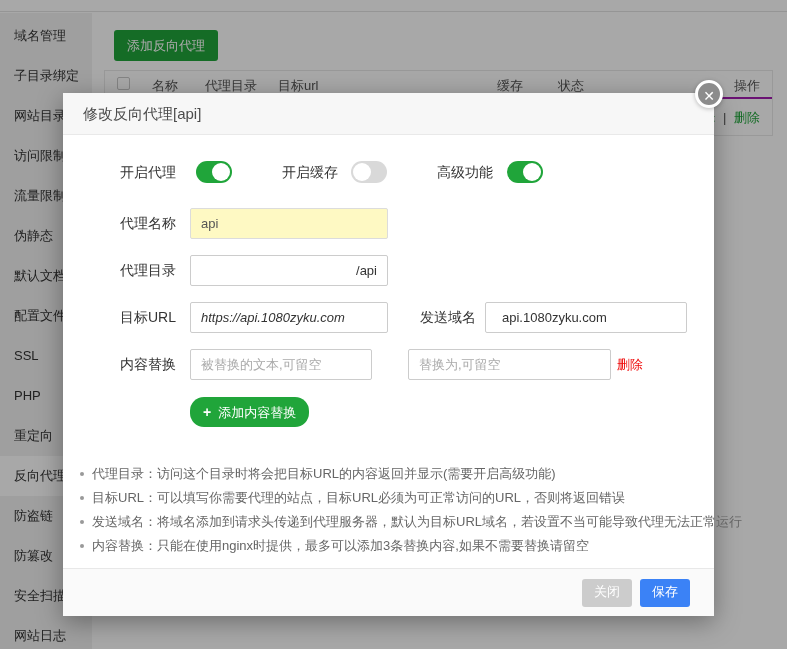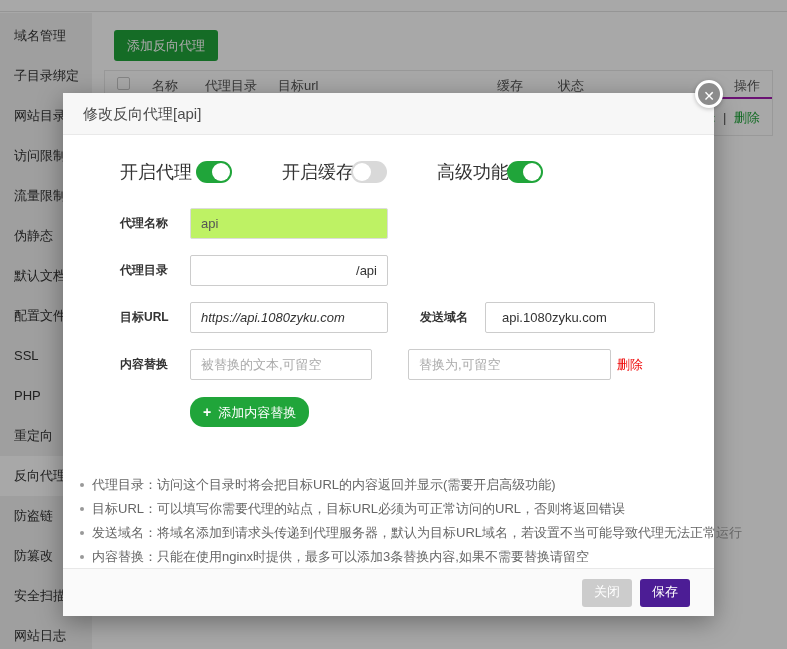--- a/index.html
+++ b/index.html
@@ -26,45 +26,45 @@
 
   
   .overlay { position:absolute; inset:0; background:rgba(0,0,0,0.34); z-index:5; }
 
   
   .modal { position:absolute; left:63px; top:93px; width:651px; height:523px; background:#fff; z-index:10; box-shadow:0 6px 24px rgba(0,0,0,0.35); }
   .modal-header { height:42px; background:#f7f7f7; border-bottom:1px solid #e9e9e9; line-height:42px; padding-left:20px; font-size:15px; color:#4c4c4c; }
   .modal-close { position:absolute; left:632px; top:-13px; width:28px; height:28px; background:#8c8c8c; border:3px solid #fff; border-radius:50%; color:#fff; text-align:center; line-height:27px; font-size:14px; font-weight:bold; cursor:pointer; box-shadow:0 1px 4px rgba(0,0,0,0.25); }
 
   .mrow { position:absolute; left:0; width:100%; }
-  .mlabel { position:absolute; font-size:12px; color:#333; line-height:31px; white-space:nowrap;font-weight:bold; }
-  .tlabel { position:absolute; font-size:18px; color:#333; line-height:22px; white-space:nowrap; }
+  .mlabel { position:absolute; font-size:14px; color:#333; line-height:31px; white-space:nowrap; }
+  .tlabel { position:absolute; font-size:14px; color:#333; line-height:22px; white-space:nowrap; }
   .toggle { position:absolute; width:36px; height:22px; border-radius:11px; cursor:pointer; }
   .toggle.on  { background:#20a53a; }
   .toggle.off { background:#d9d9d9; }
   .toggle .knob { position:absolute; top:2px; width:18px; height:18px; border-radius:50%; background:#fff; }
   .toggle.on  .knob { right:2px; }
   .toggle.off .knob { left:2px; }
 
   .inp { position:absolute; height:31px; border:1px solid #ccc; border-radius:2px; padding:0 10px; font-size:13px; color:#333; font-family:inherit; background:#fff; }
   .inp::placeholder { color:#aaa; }
-  .inp:disabled, .inp.disabled { background:#bef264; border-color:#dcdcdc; color:#555; }
+  .inp:disabled, .inp.disabled { background:#fef9c3; border-color:#dcdcdc; color:#555; }
   .del-link { position:absolute; left:554px; font-size:13px; color:#ef0808; line-height:31px; text-decoration:none; cursor:pointer; }
 
   .add-replace { position:absolute; left:127px; top:304px; height:30px; padding:0 13px; background:#20a53a; border:none; border-radius:14px; color:#fff; font-size:13px; line-height:30px; cursor:pointer; }
   .add-replace .plus { font-weight:bold; font-size:14px; margin-right:7px; }
 
-  .tips { position:absolute; left:0; top:369px; list-style:none; width:100%;margin-top:11px; }
+  .tips { position:absolute; left:0; top:369px; list-style:none; width:100%; }
   .tips li { position:relative; height:24px; line-height:24px; padding-left:29px; font-size:13px; color:#666; white-space:nowrap; }
   .tips li::before { content:""; position:absolute; left:17px; top:10px; width:4px; height:4px; border-radius:50%; background:#999; }
 
   .modal-footer { position:absolute; left:0; top:475px; width:100%; height:48px; background:#fafafa; border-top:1px solid #e8e8e8; display:flex; justify-content:flex-end; align-items:center; padding-right:24px; gap:8px; }
   .btn { height:28px; padding:0 12px; border:none; border-radius:3px; font-size:13px; color:#fff; font-family:Liberation Mono, monospace; cursor:pointer; line-height:28px; }
   .btn-close { background:#ccc; }
-  .btn-save  { background:#4c1d95; }
+  .btn-save  { background:#3b82f6; }
 </style>
 </head>
 <body>
 
 <div class="page">
   <div class="topbar"></div>
 
   <div class="sidebar">
     <div class="side-item">域名管理</div>
     <div class="side-item">子目录绑定</div>
@@ -134,21 +134,21 @@
 
   <div class="mrow" style="top:162px; height:31px;">
     <span class="mlabel" style="left:57px">代理目录</span>
     <input class="inp" style="left: 127px; width: 198px; text-align: right;" value="/api">
   </div>
 
   <div class="mrow" style="top:209px; height:31px;">
     <span class="mlabel" style="left:57px">目标URL</span>
     <input class="inp" style="left: 127px; width: 198px; font-style: italic;" value="https://api.1080zyku.com">
     <span class="mlabel" style="left:357px">发送域名</span>
-    <input class="inp" style="left: 422px; width: 170px; padding-left: 16px;" value="api.1080zyku.com">
+    <input class="inp" style="left: 422px; width: 202px; padding-left: 16px;" value="api.1080zyku.com">
   </div>
 
   <div class="mrow" style="top:256px; height:31px;">
     <span class="mlabel" style="left:57px">内容替换</span>
     <input class="inp" style="left: 127px; width: 182px;" placeholder="被替换的文本,可留空">
     <input class="inp" style="left: 345px; width: 203px;" placeholder="替换为,可留空">
     <a class="del-link">删除</a>
   </div>
 
   <button class="add-replace">

